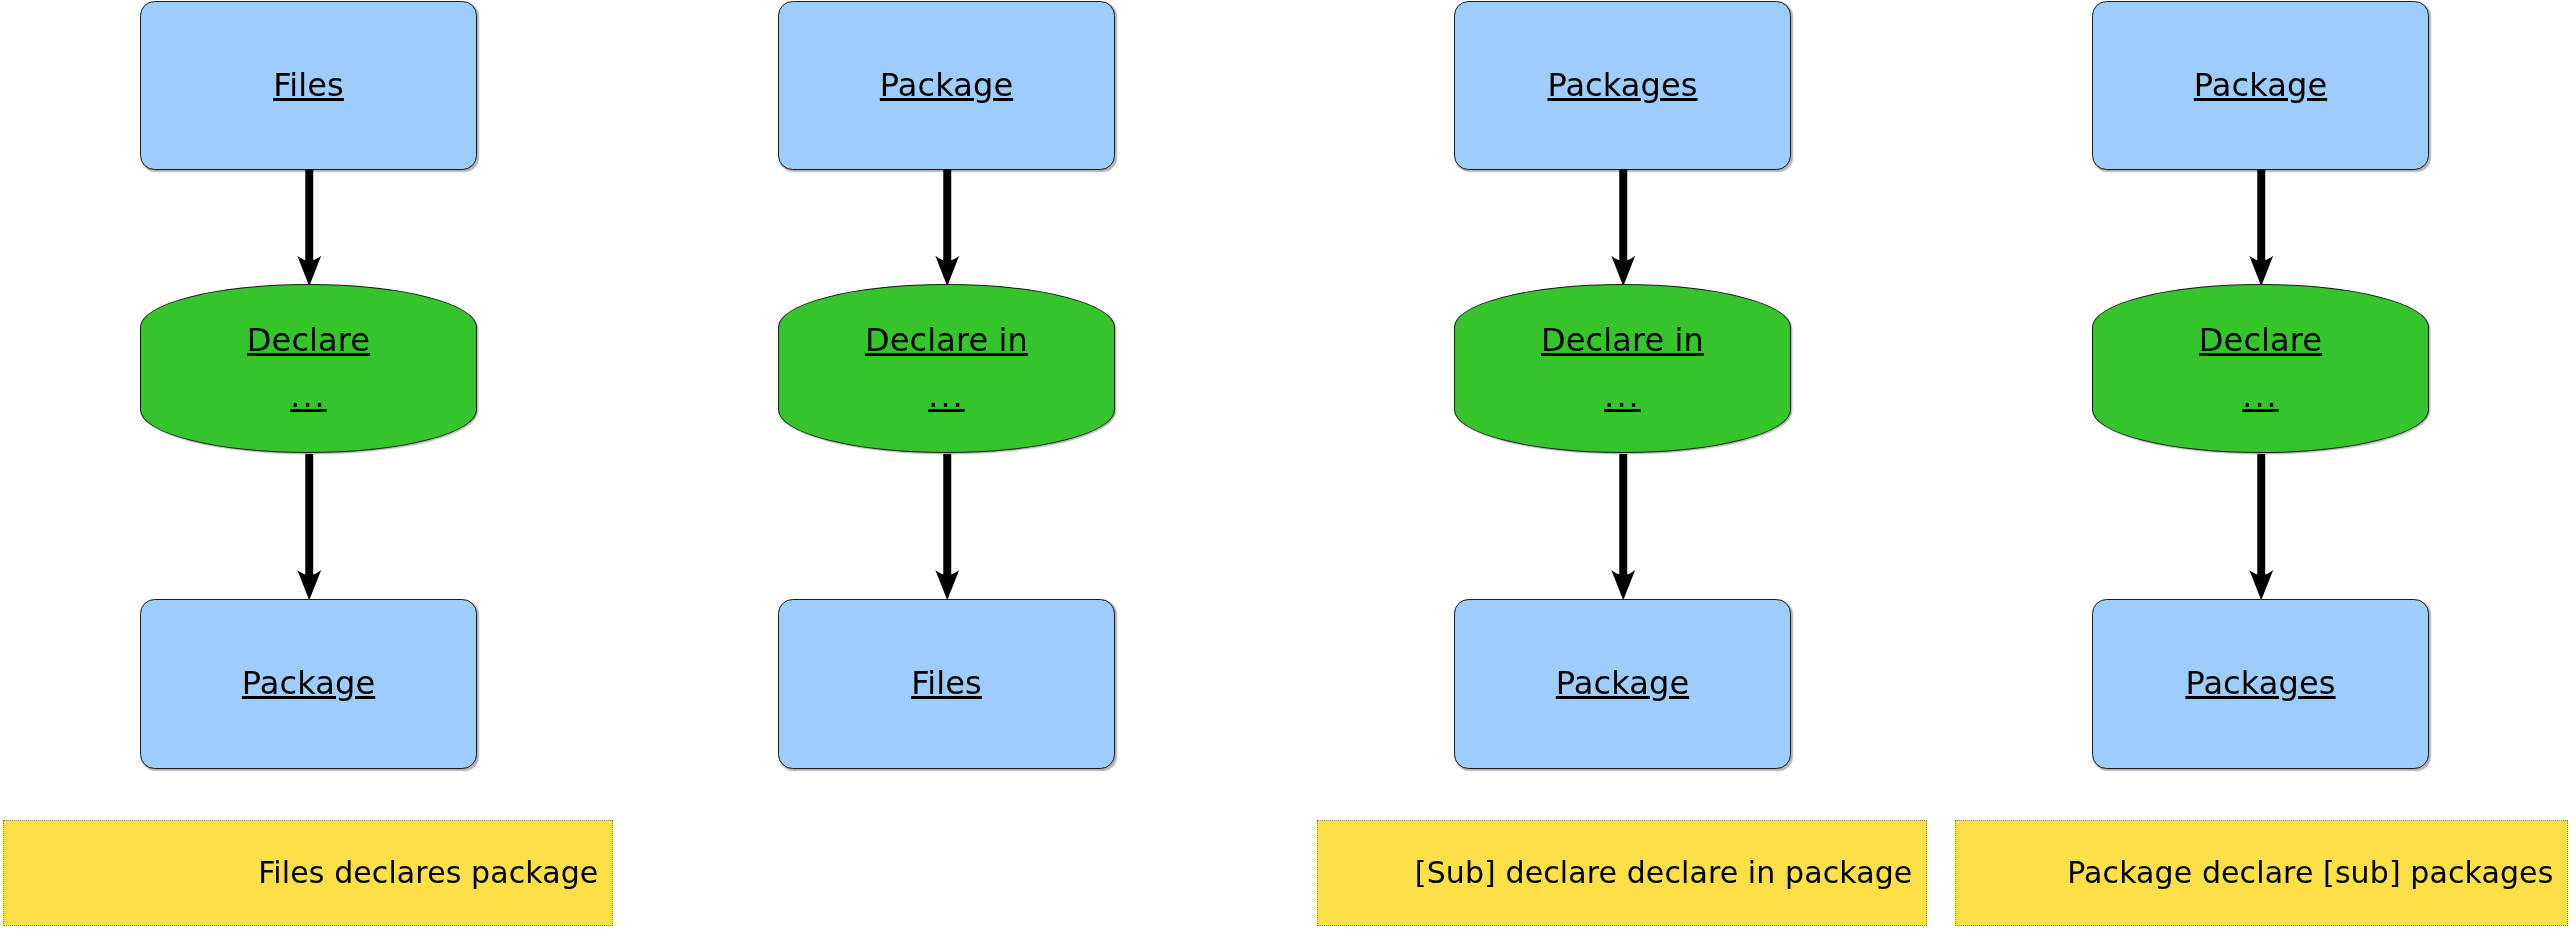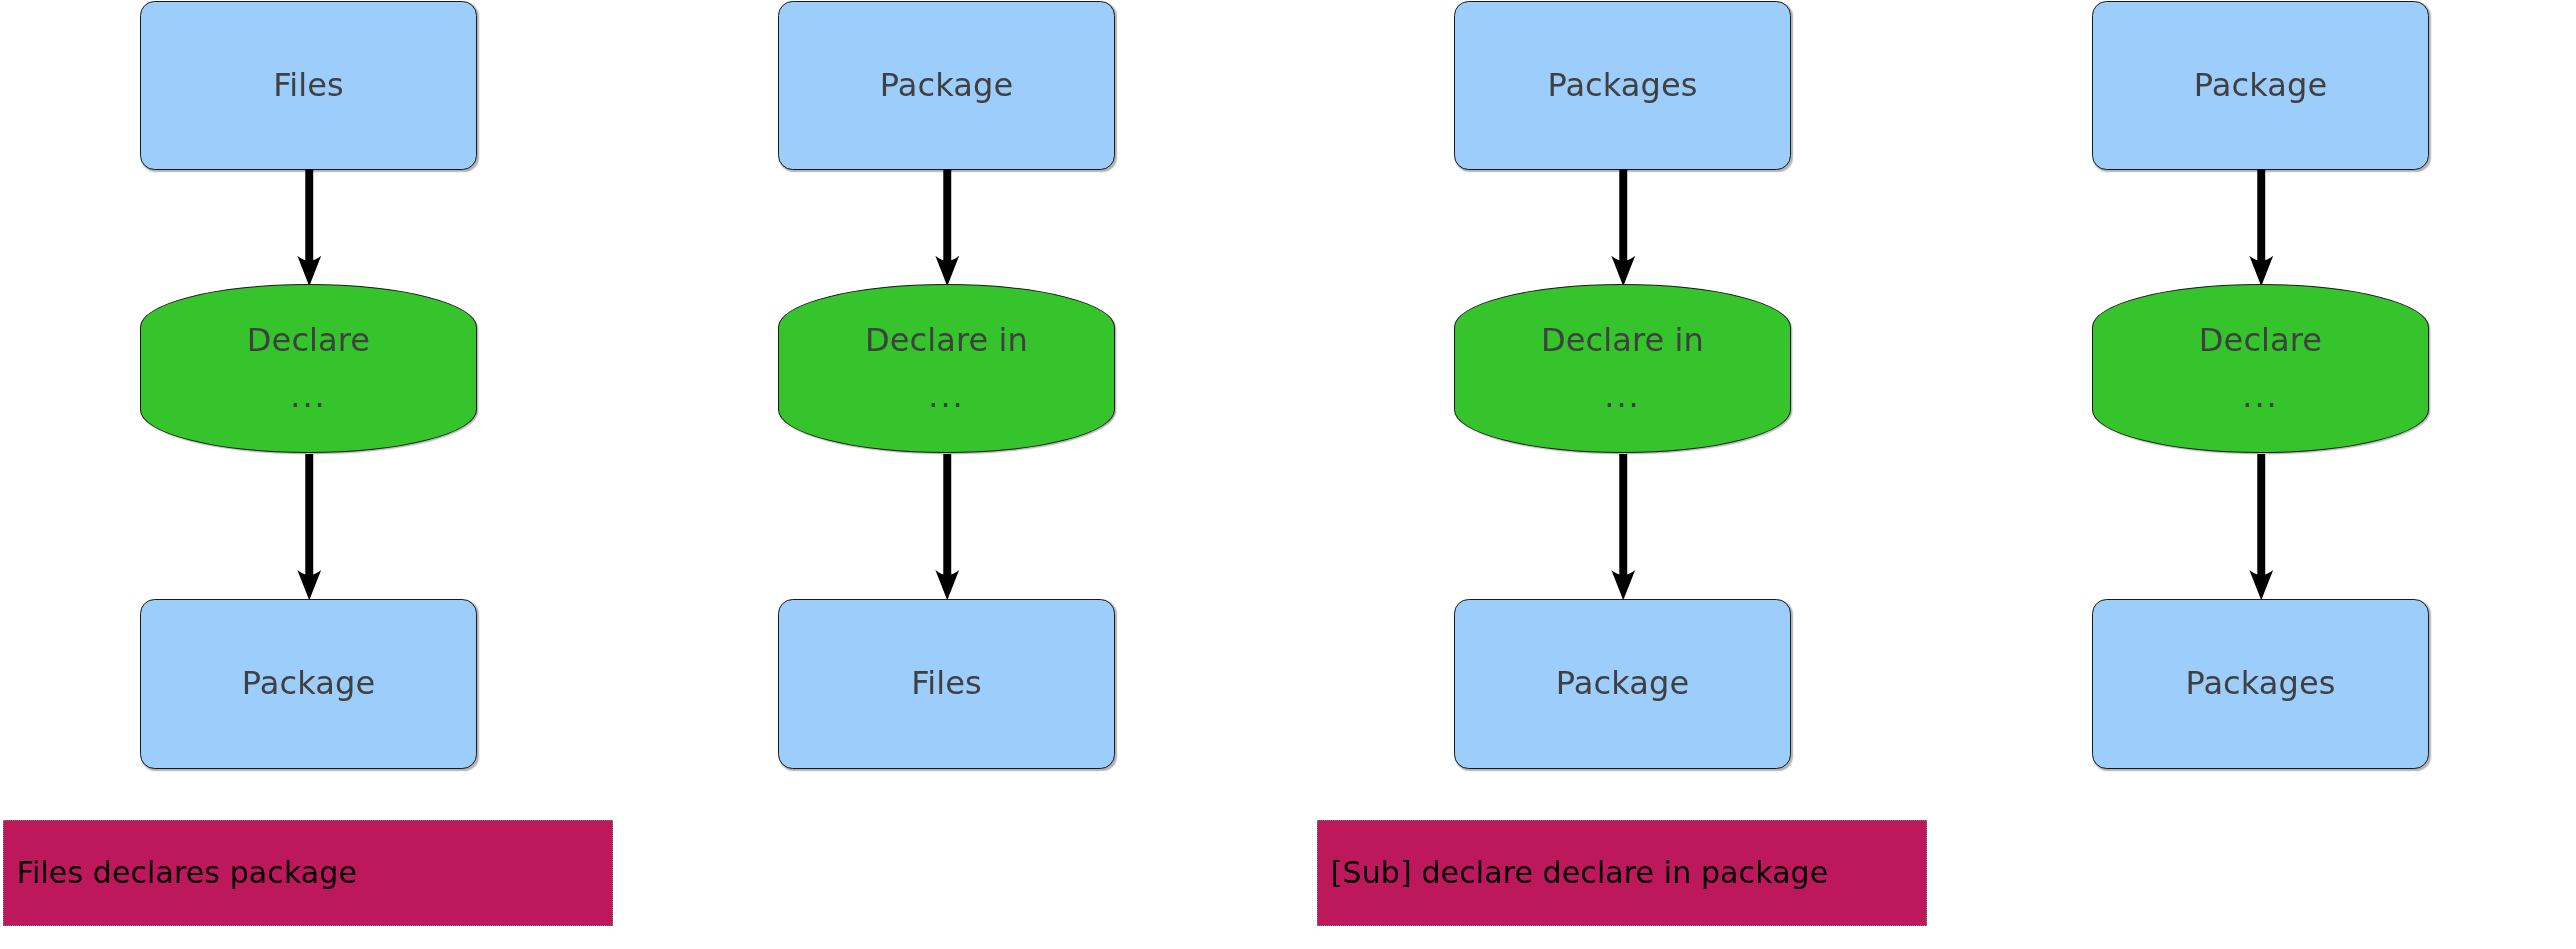--- a/index.html
+++ b/index.html
@@ -28,25 +28,26 @@
 
   
   .node {
     position: absolute;
     box-sizing: border-box;
     display: flex;
     flex-direction: column;
     align-items: center;
     justify-content: center;
     text-align: center;
-    color: #404040;
+    color: #000000;
     font-size: 32px;
     line-height: 1.05;
     letter-spacing: 0.1px;
     border: 1.3px solid #1a1a1a;
+    text-decoration: underline;
   }
 
   .node-rect {
     background: #9CCDFB;
     border-radius: 14.6px;
     box-shadow: 1.3px 1.3px 1.3px rgba(0,0,0,0.30);
   }
 
   .node-stadium {
     background: #35C42C;
@@ -66,25 +67,25 @@
   
   .arrow {
     position: absolute;
   }
   .arrow svg { display: block; }
 
   
   .caption-box {
     position: absolute;
     box-sizing: border-box;
-    background: #be185d;
+    background: #fde047;
     border: 1.3px dotted #808080;
     display: flex;
     align-items: center;
-    justify-content: flex-start;
+    justify-content: flex-end;
     text-align: center;
     padding: 4px 13.2px;
   }
   .caption-text {
     font-size: 30px;
     line-height: 1.22;
     color: #000000;
     letter-spacing: 0.1px;
   }
 </style>
@@ -214,16 +215,19 @@
       <svg width="26.5" height="147" viewBox="0 0 40 222" xmlns="http://www.w3.org/2000/svg">
         <path d="M20 0 L20 184" stroke="#000000" stroke-width="12" fill="none"></path>
         <path d="M20 221 L2 175 Q20 190 38 175 Z" fill="#000000"></path>
       </svg>
     </div>
 
     <div class="node node-rect" style="left:140px; top:599px; width:337px; height:170px;">
       <span class="node-line-main">Packages</span>
     </div>
 
+    <div class="caption-box" style="left:2.6px; top:820px; width:613px; height:106px;">
+      <span class="caption-text">Package declare [sub] packages</span>
+    </div>
   </div>
 
 </div>
 
 
 </body></html>

